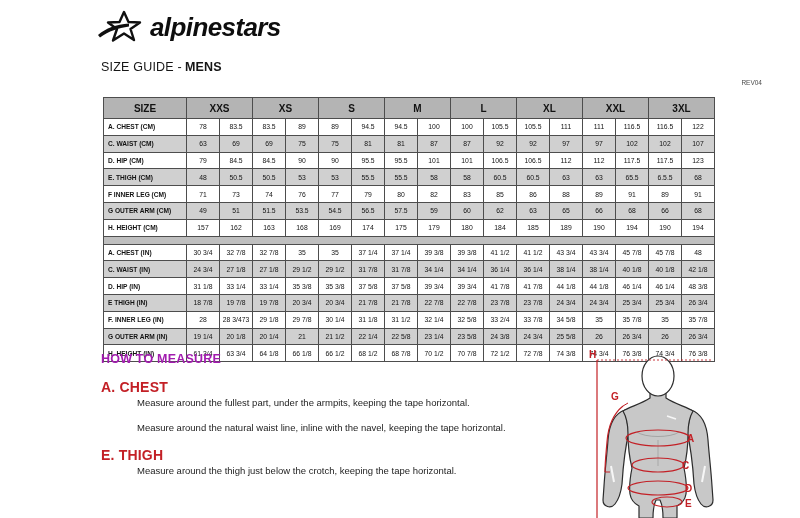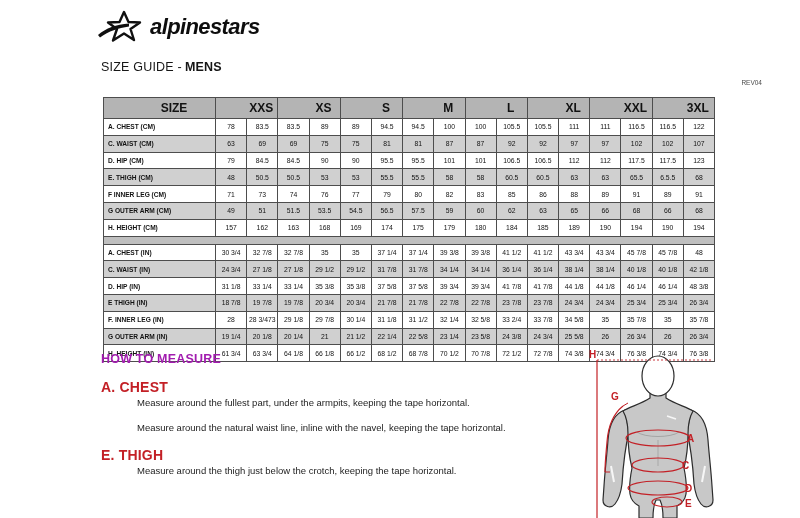--- a/index.html
+++ b/index.html
@@ -1,32 +1,32 @@
 <!DOCTYPE html>
 <html><head>
 <meta charset="utf-8">
 <style>
   html,body{margin:0;padding:0;background:#888;}
   .page{position:relative;width:800px;height:518px;background:#fff;overflow:hidden;
         font-family:"Liberation Sans",sans-serif;color:#111;margin:0 auto;}
 
   
   .logo{position:absolute;left:96px;top:9px;display:flex;align-items:center;gap:2px;}
-  .logo-text{font-style:italic;font-weight:bold;font-size:22px;letter-spacing:-0.6px;color:#0d0d0d;}
+  .logo-text{font-style:italic;font-weight:bold;font-size:26px;letter-spacing:-0.6px;color:#0d0d0d;}
 
   
   .page-title{position:absolute;left:101px;top:60px;font-size:12.5px;color:#161616;letter-spacing:.2px;}
   .page-title .bold{font-weight:bold;margin-left:3px;}
   .rev{position:absolute;left:640px;top:79px;width:122px;text-align:right;font-size:6.5px;color:#4a4a4a;}
 
   
   .st{position:absolute;left:103px;top:97px;width:612px;border-collapse:collapse;table-layout:fixed;}
   .st th,.st td{border:1px solid #4d4d4d;font-size:6.8px;text-align:center;padding:0;height:15.8px;
                 font-weight:400;color:#121212;overflow:hidden;white-space:nowrap;}
-  .st thead th{background:#b4b4b4;font-weight:bold;font-size:12px;height:20px;padding-left:29px;}
+  .st thead th{background:#b4b4b4;font-weight:bold;font-size:10px;height:20px;}
   .st thead th.size-col{width:82px;}
   .st th.rowlabel{text-align:left;padding-left:4px;font-weight:bold;font-size:6.6px;}
   .st tr.white td,.st tr.white th.rowlabel{background:#ffffff;}
   .st tr.gray td,.st tr.gray th.rowlabel{background:#d0d0d0;}
   .st tr.spacer td{background:#bfbfbf;height:7px;}
 
   
   .howto{position:absolute;left:101px;top:352px;width:485px;}
   .howto h2{margin:0;font-size:12.5px;font-weight:bold;color:#a21caf;letter-spacing:.2px;}
   .m-item{margin-top:13px;}

